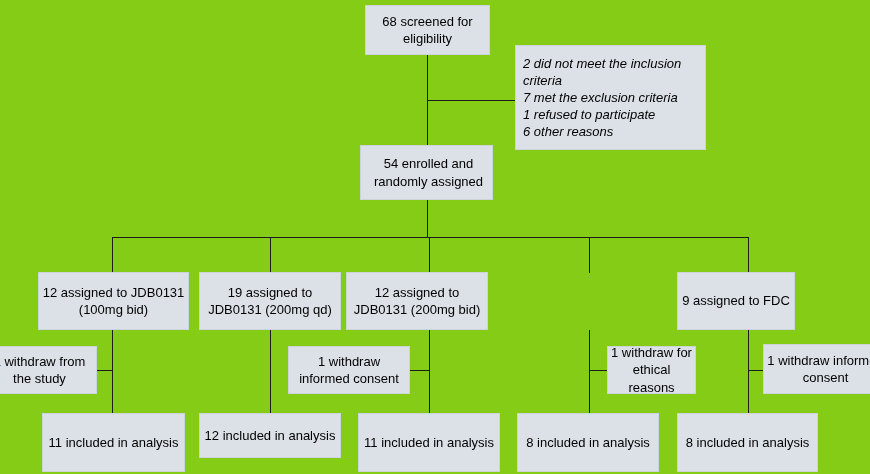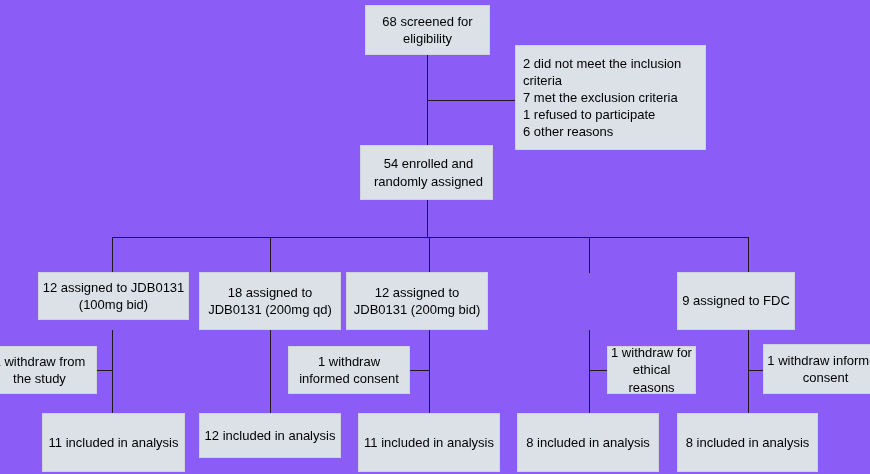--- a/index.html
+++ b/index.html
@@ -1,19 +1,19 @@
 <!DOCTYPE html>
 <html><head>
 <meta charset="utf-8">
 <style>
   html,body{margin:0;padding:0;background:#ffffff;}
   #stage{
     position:relative;
     width:870px;height:474px;
-    background:#8b5cf6;
+    background:#84cc16;
     overflow:hidden;
     font-family:"Liberation Sans", sans-serif;
     color:#000;
   }
   .box{
     position:absolute;
     background:#dce1e8;
     border:1px solid #cdd3db;
     box-sizing:border-box;
     display:flex;
@@ -22,20 +22,21 @@
     text-align:center;
     font-size:13px;
     line-height:1.32;
     padding:2px 3px;
   }
   .box.left{
     text-align:left;
     justify-content:center;
     align-items:center;
     padding:4px 7px;
+    font-style:italic;
   }
   .excl-lines{width:100%;}
   .ln{
     position:absolute;
     background:#1c1c1c;
   }
   .v{width:1px;}
   .h{height:1px;}
 </style>
 </head>
@@ -75,25 +76,25 @@
       <div>7 met the exclusion criteria</div>
       <div>1 refused to participate</div>
       <div>6 other reasons</div>
     </div>
   </div>
 
   <div class="box" style="left:360px;top:145px;width:133px;height:55px;padding-left:7px;">
     <span>54 enrolled and randomly assigned</span>
   </div>
 
-  <div class="box" style="left:38px;top:272px;width:151px;height:48px;">
+  <div class="box" style="left:38px;top:272px;width:151px;height:58px;">
     <span>12 assigned to JDB0131 (100mg bid)</span>
   </div>
   <div class="box" style="left:199px;top:272px;width:142px;height:58px;">
-    <span>18 assigned to JDB0131 (200mg qd)</span>
+    <span>19 assigned to JDB0131 (200mg qd)</span>
   </div>
   <div class="box" style="left:346px;top:272px;width:142px;height:58px;">
     <span>12 assigned to JDB0131 (200mg bid)</span>
   </div>
   <div class="box" style="left:677px;top:272px;width:118px;height:58px;">
     <span>9 assigned to FDC</span>
   </div>
 
   <div class="box" style="left:-18px;top:346px;width:115px;height:48px;">
     <span>1 withdraw from the study</span>

